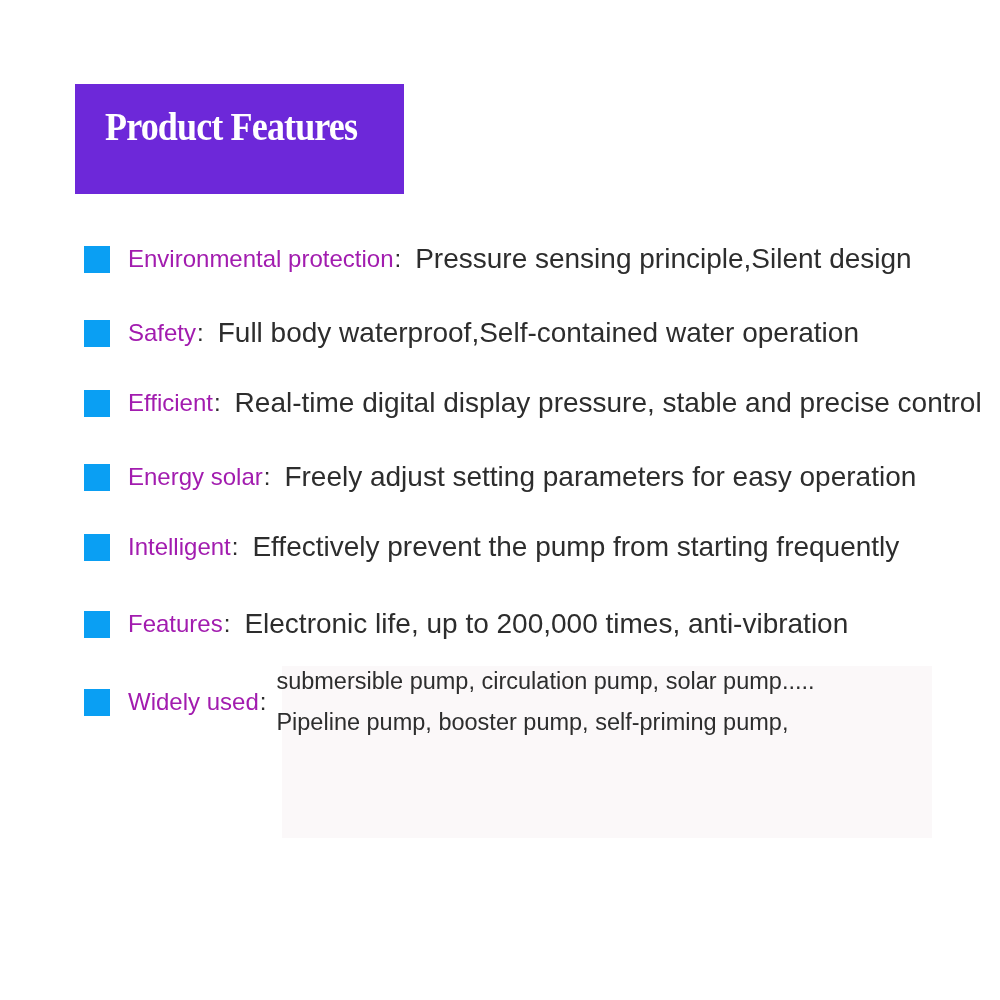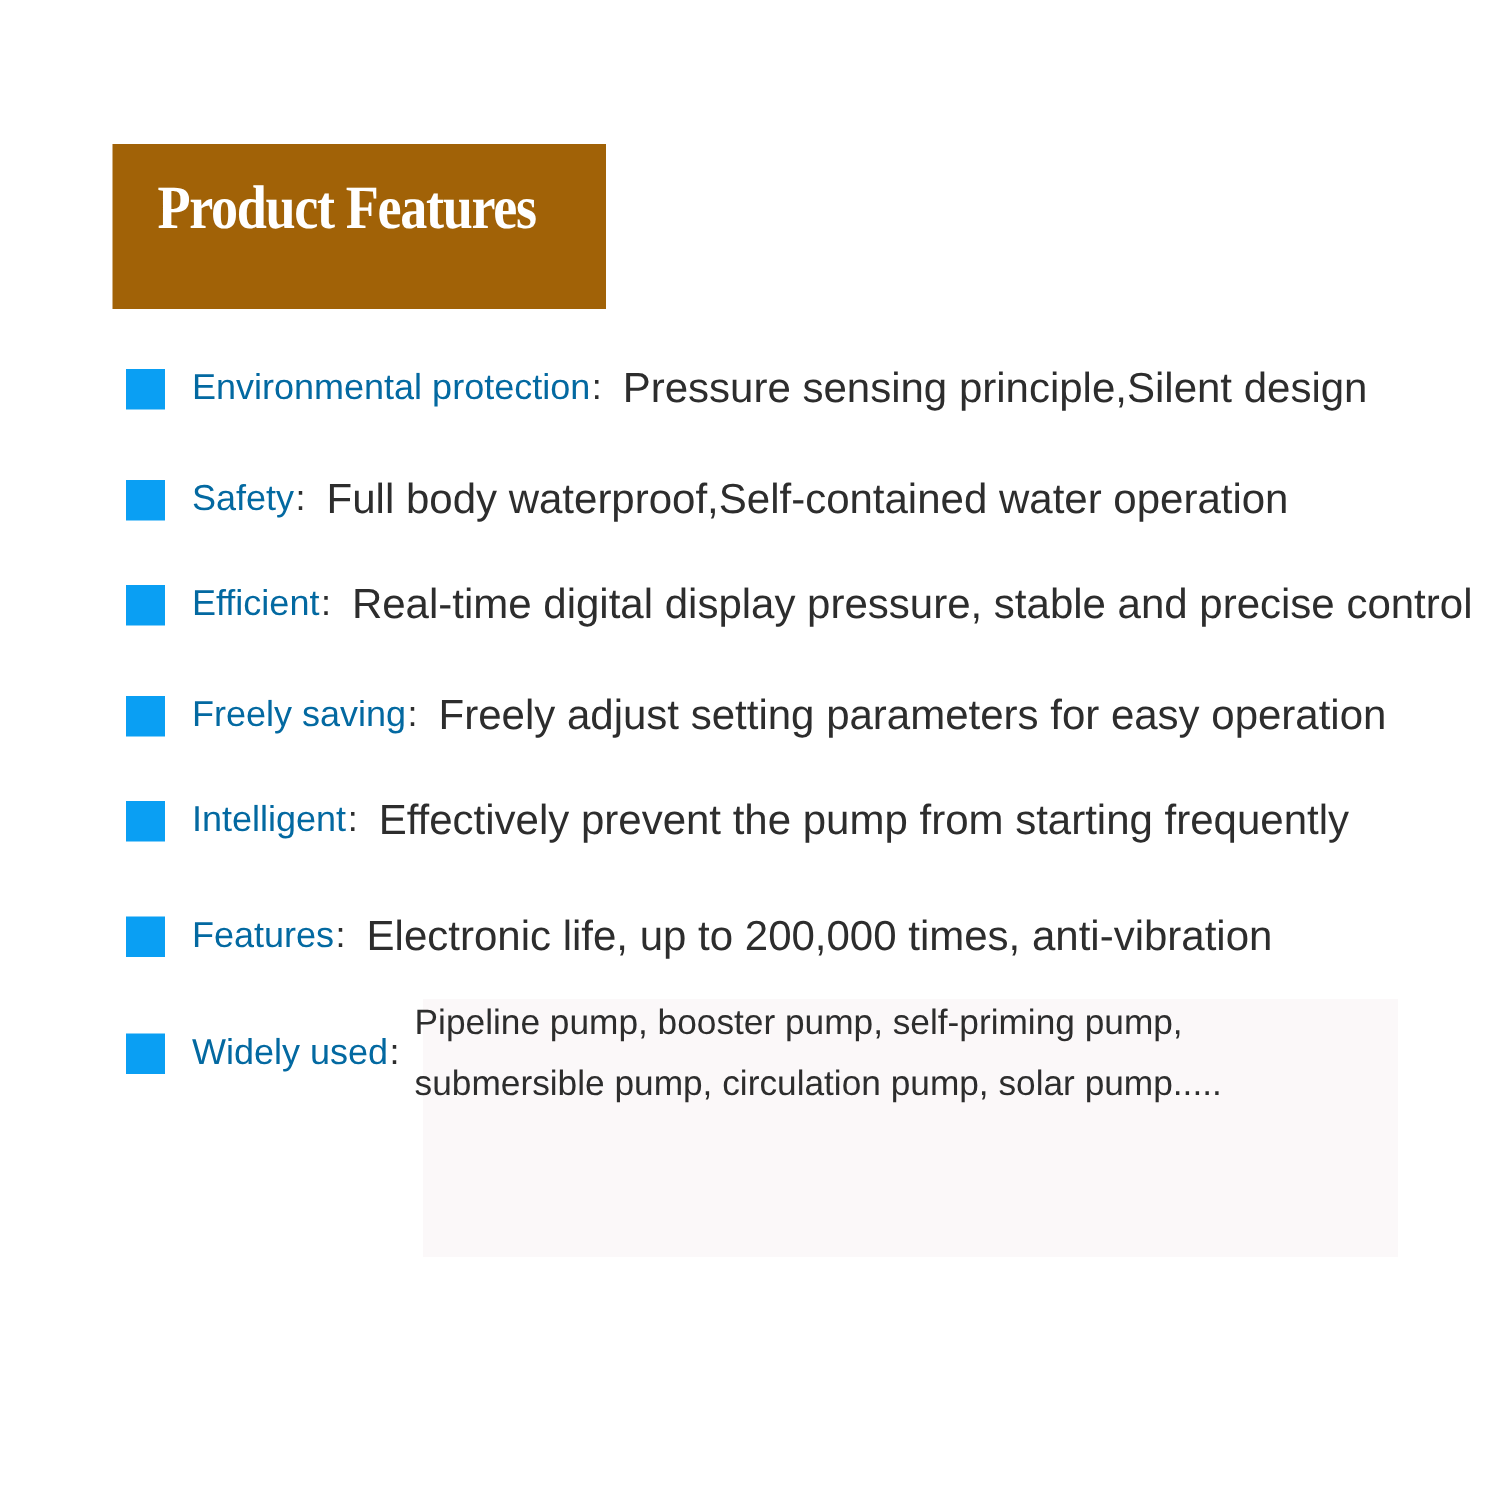--- a/index.html
+++ b/index.html
@@ -13,24 +13,24 @@
     height: 1000px;
     background: #ffffff;
     overflow: hidden;
     font-family: "Liberation Sans", "DejaVu Sans", sans-serif;
   }
 
   
   .header-banner {
     position: absolute;
     left: 75px;
-    top: 96px;
+    top: 84px;
     width: 329px;
     height: 110px;
-    background: #a16207;
+    background: #6d28d9;
   }
   .header-title {
     position: absolute;
     left: 30px;
     top: 18px;
     color: #ffffff;
     font-family: "Liberation Serif", "DejaVu Serif", serif;
     font-weight: bold;
     font-size: 41px;
     letter-spacing: -1px;
@@ -58,21 +58,21 @@
     white-space: nowrap;
   }
   .bullet {
     width: 26px;
     height: 27px;
     background: #0a9ff3;
     flex: 0 0 auto;
     margin-right: 18px;
   }
   .feature-label {
-    color: #0369a1;
+    color: #a21caf;
     font-size: 24px;
   }
   .feature-colon {
     color: #2d2d2d;
     font-size: 24px;
     margin-left: 1px;
   }
   .feature-desc {
     color: #2d2d2d;
     font-size: 28px;
@@ -119,21 +119,21 @@
 
   <div class="feature-row row-3">
     <span class="bullet"></span>
     <span class="feature-label">Efficient</span>
     <span class="feature-colon">:</span>
     <span class="feature-desc">Real-time digital display pressure, stable and precise control</span>
   </div>
 
   <div class="feature-row row-4">
     <span class="bullet"></span>
-    <span class="feature-label">Freely saving</span>
+    <span class="feature-label">Energy solar</span>
     <span class="feature-colon">:</span>
     <span class="feature-desc">Freely adjust setting parameters for easy operation</span>
   </div>
 
   <div class="feature-row row-5">
     <span class="bullet"></span>
     <span class="feature-label">Intelligent</span>
     <span class="feature-colon">:</span>
     <span class="feature-desc">Effectively prevent the pump from starting frequently</span>
   </div>
@@ -143,18 +143,18 @@
     <span class="feature-label">Features</span>
     <span class="feature-colon">:</span>
     <span class="feature-desc">Electronic life, up to 200,000 times, anti-vibration</span>
   </div>
 
   <div class="feature-row row-7">
     <span class="bullet"></span>
     <span class="feature-label">Widely used</span>
     <span class="feature-colon">:</span>
     <span class="feature-desc-multiline">
+      <div>submersible pump, circulation pump, solar pump.....</div>
       <div>Pipeline pump, booster pump, self-priming pump,</div>
-      <div>submersible pump, circulation pump, solar pump.....</div>
     </span>
   </div>
 
 </div>
 
 </body></html>

